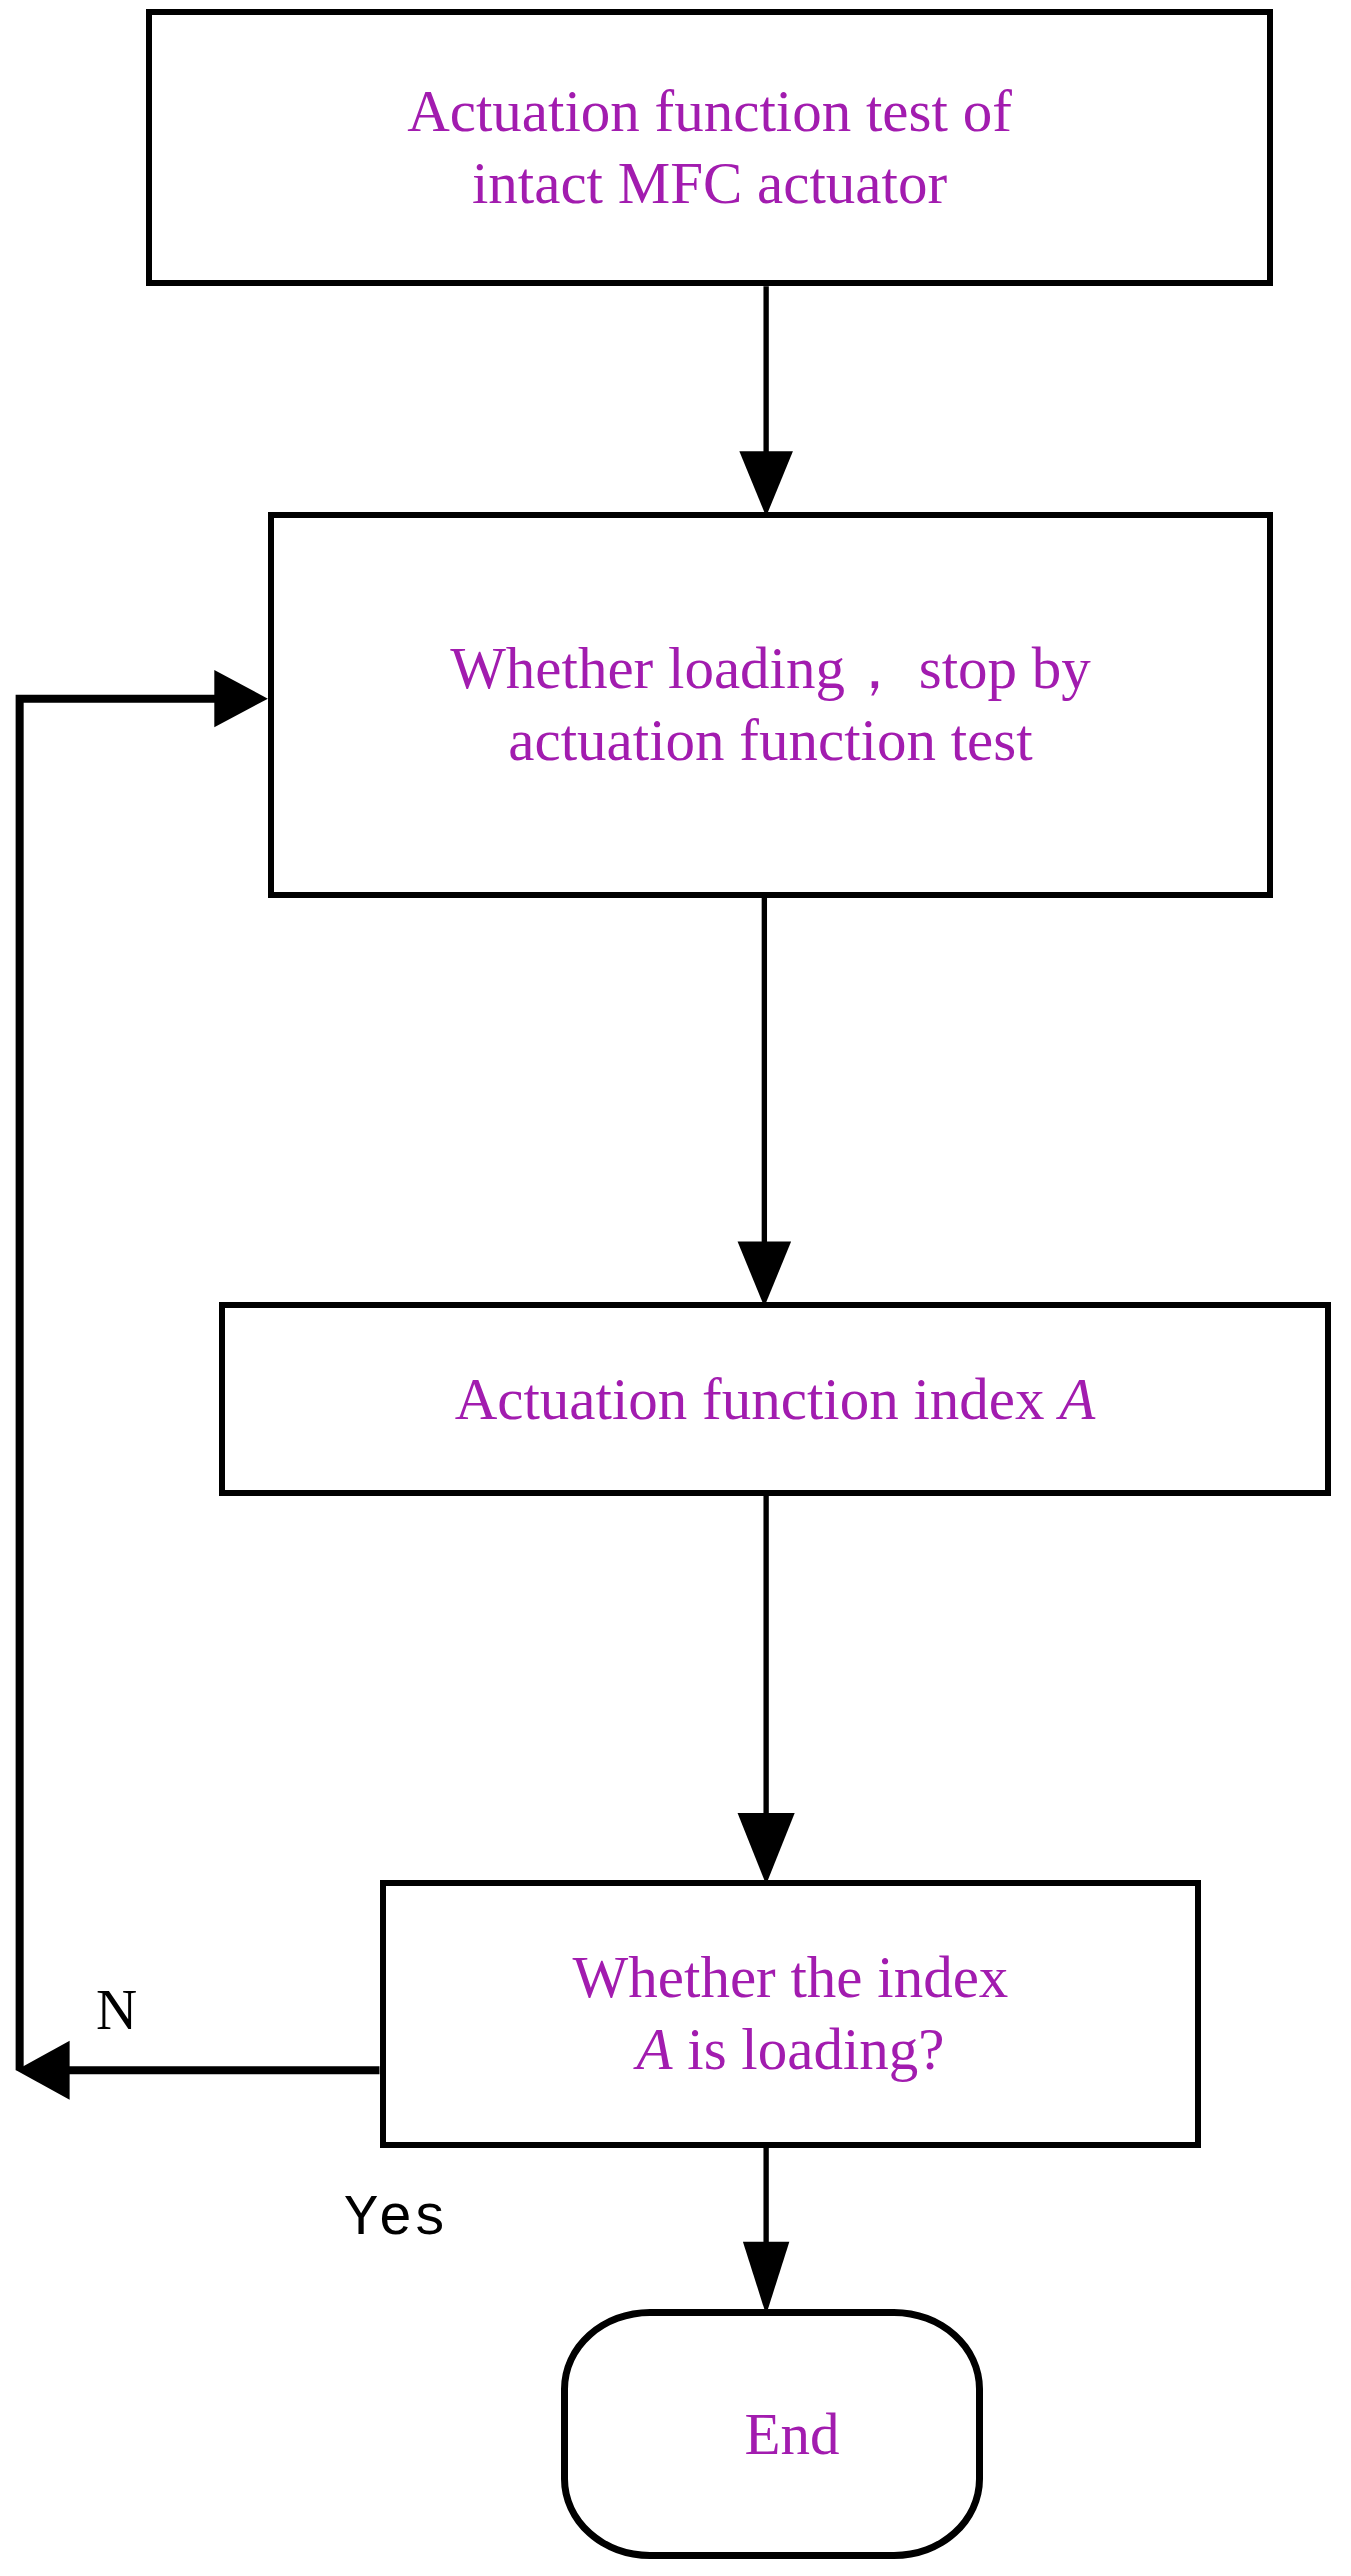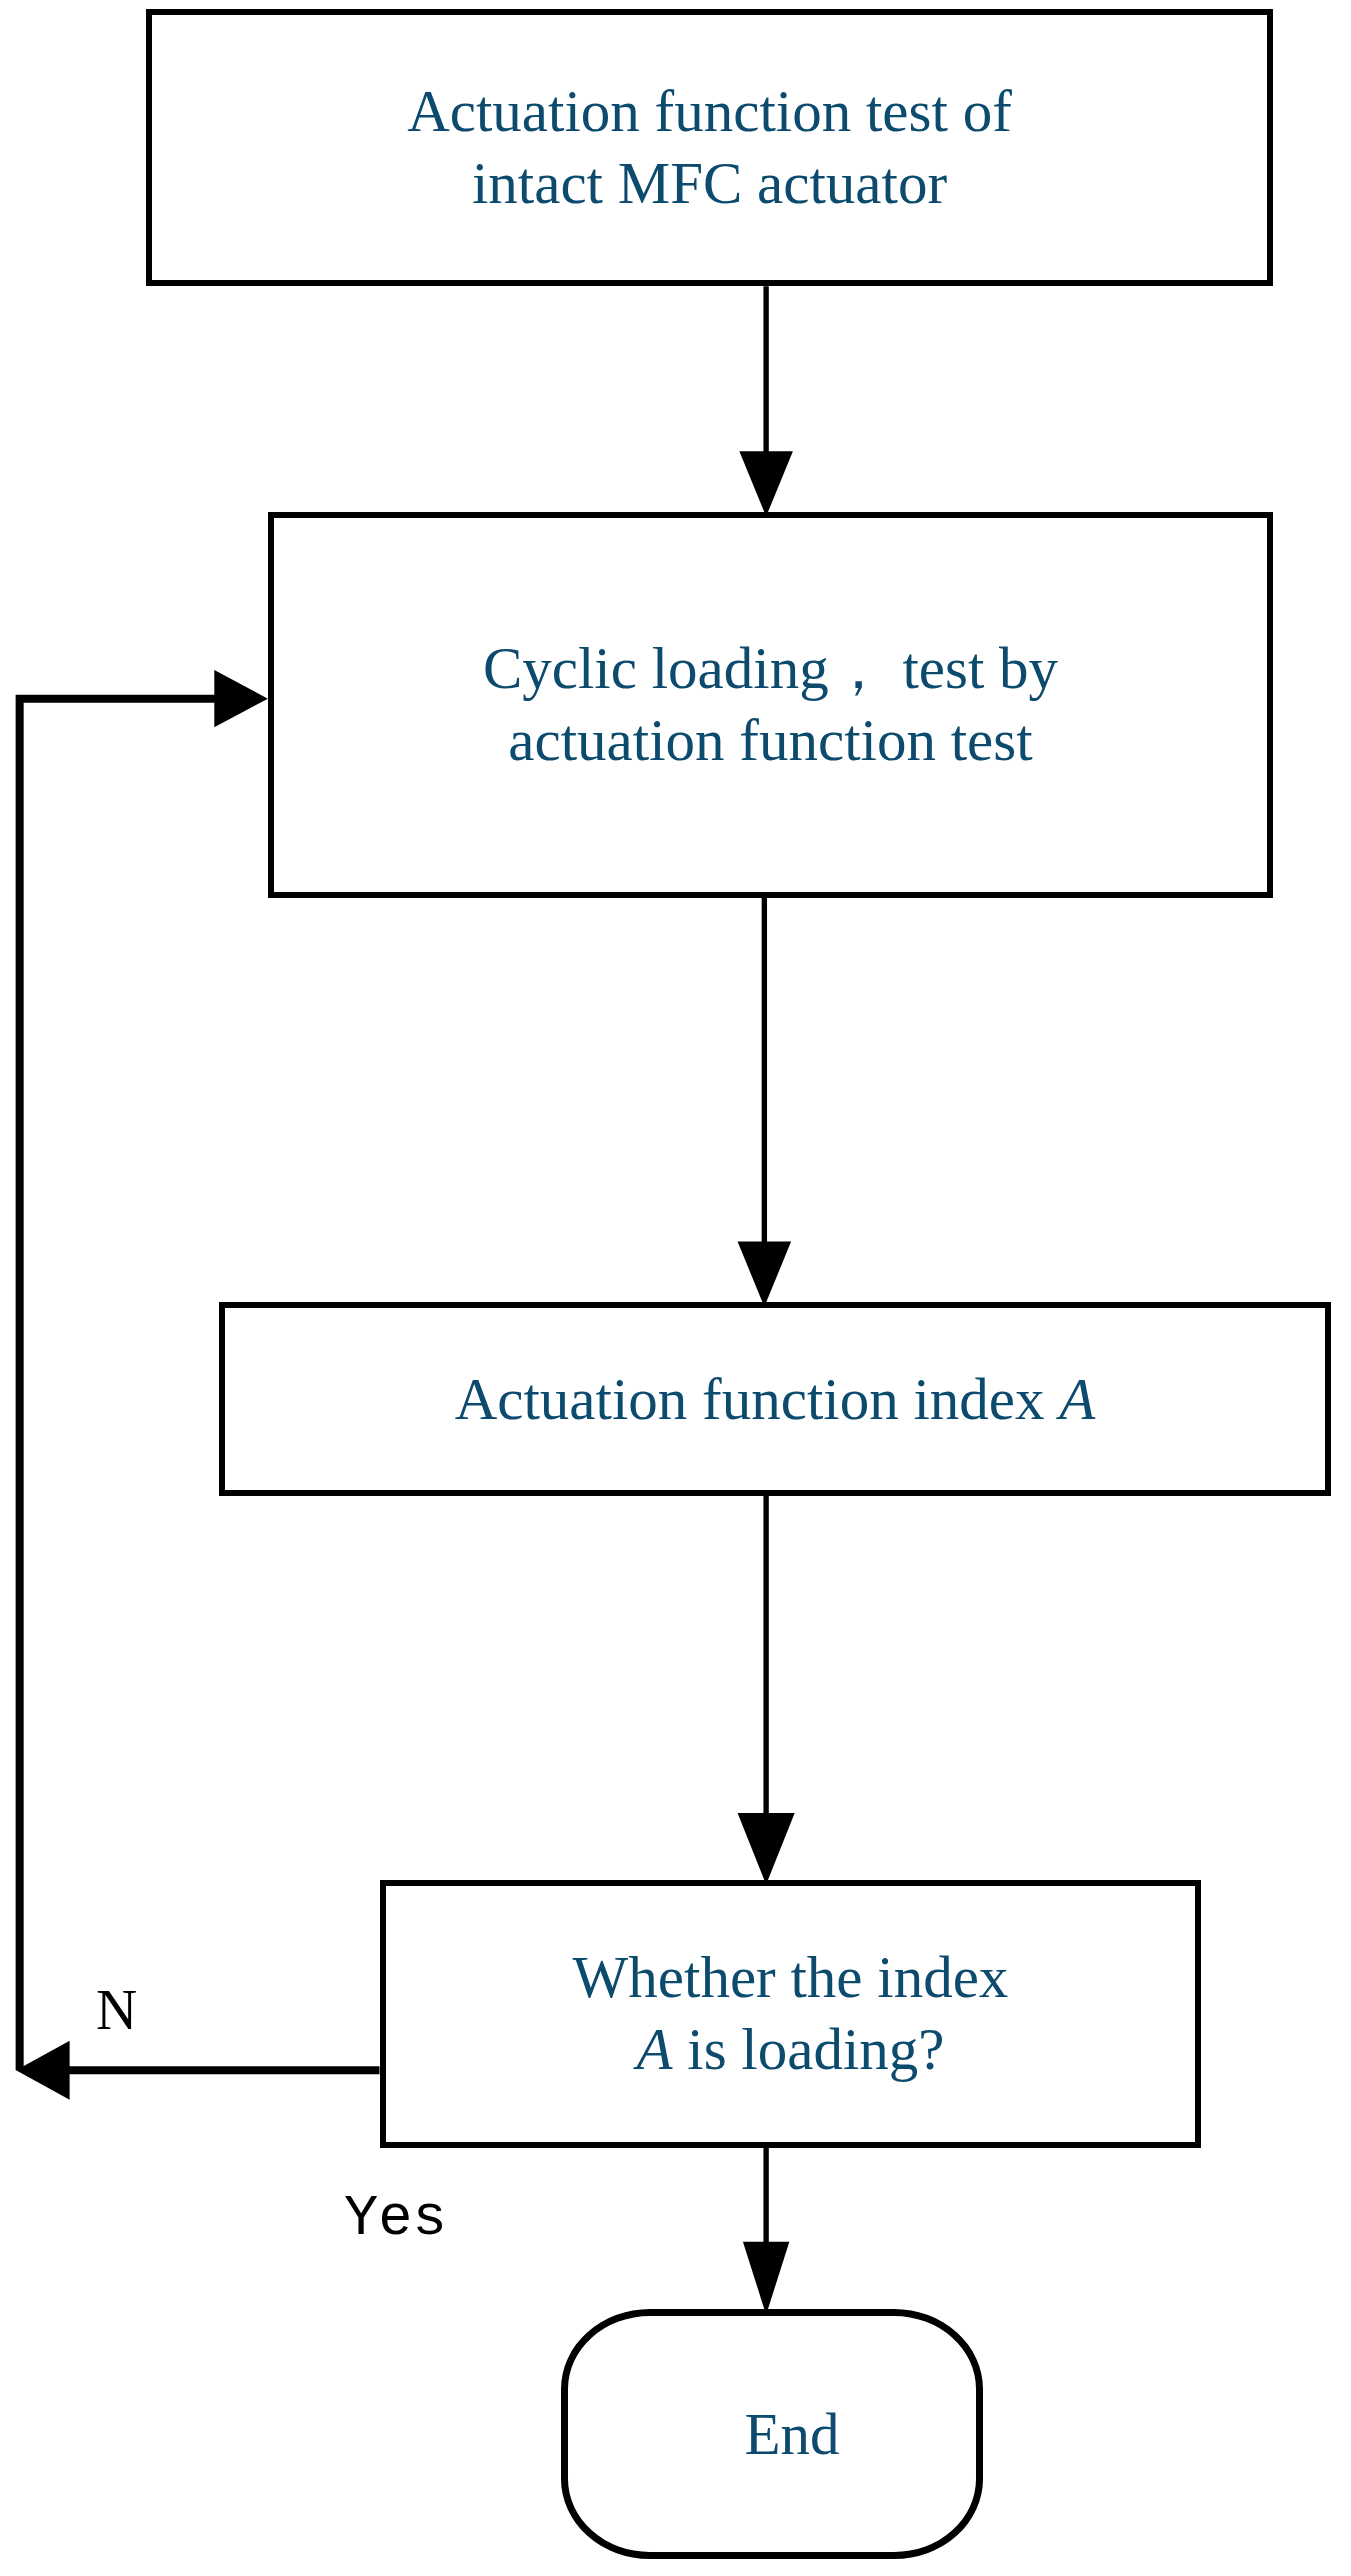--- a/index.html
+++ b/index.html
@@ -22,21 +22,21 @@
     width: 1351px;
     height: 2576px;
   }
   .node {
     position: absolute;
     box-sizing: border-box;
     display: flex;
     flex-direction: column;
     justify-content: center;
     text-align: center;
-    color: #0c4a6e;
+    color: #a21caf;
     background: transparent;
     border: 6.3px solid #000000;
   }
   .node .line {
     display: block;
     white-space: nowrap;
   }
   .node.terminal {
     border-width: 7.1px;
     border-radius: 89px / 80px;
@@ -111,21 +111,21 @@
     <polyline points="22,2318 22,782 255,782" fill="none" stroke="#000000" stroke-width="9"></polyline>
     <polygon points="300,782 240,750 240,814" fill="#000000"></polygon>
   </svg>
 
   <div class="node" id="node-start">
     <span class="line">Actuation function test of</span>
     <span class="line">intact MFC actuator</span>
   </div>
 
   <div class="node" id="node-cyclic">
-    <span class="line">Cyclic loading， test by</span>
+    <span class="line">Whether loading， stop by</span>
     <span class="line">actuation function test</span>
   </div>
 
   <div class="node" id="node-index">
     <span class="line"><span>Actuation function index </span><span class="italic-var">A</span></span>
   </div>
 
   <div class="node" id="node-decision">
     <span class="line">Whether the index</span>
     <span class="line"><span class="italic-var">A</span><span> is loading?</span></span>

